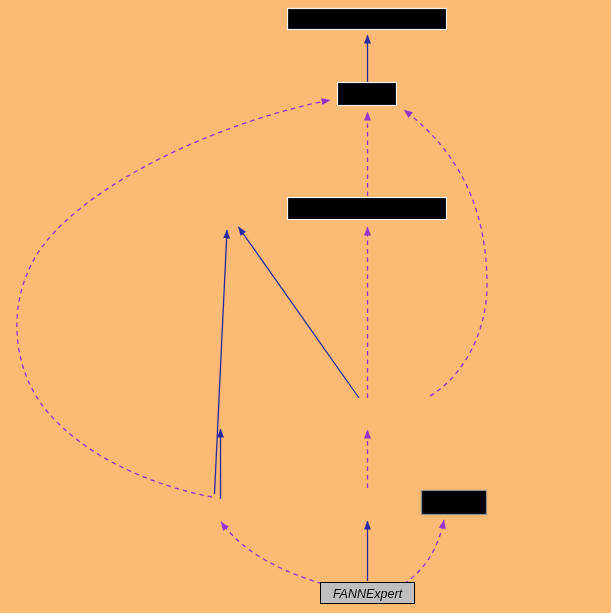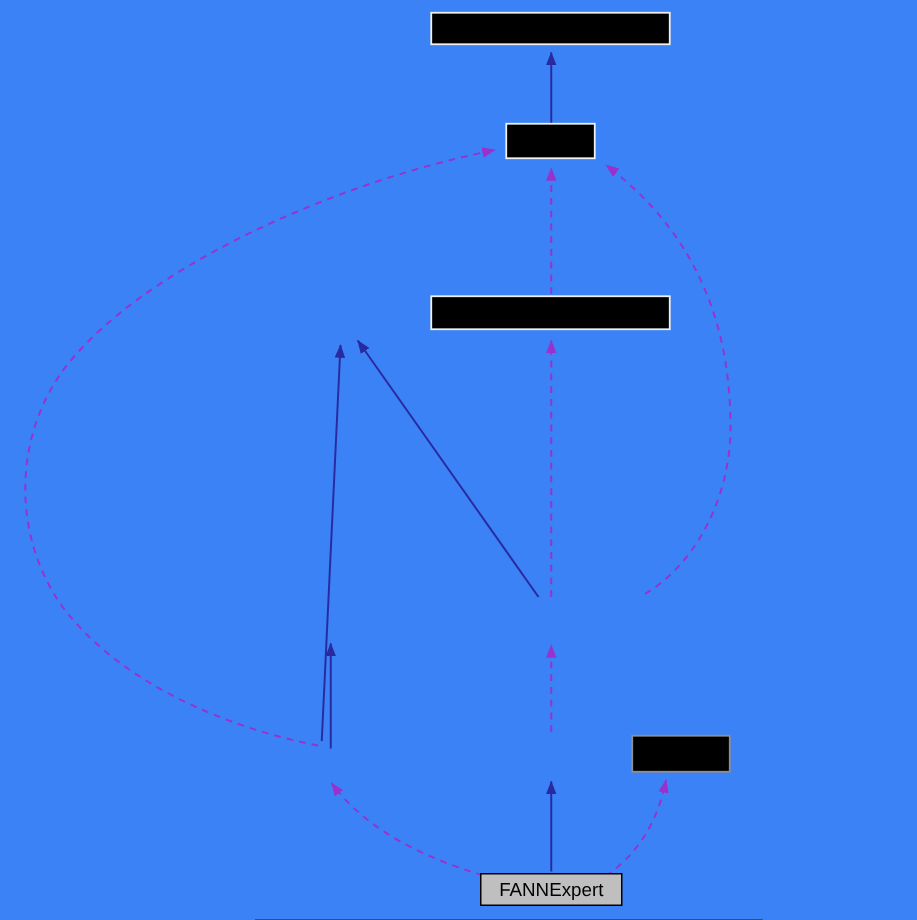--- a/index.html
+++ b/index.html
@@ -52,21 +52,21 @@
   }
   .node-label {
     fill: var(--selected-node-text, #000000);
     font-size: 12.5px;
     font-family: "Liberation Sans", sans-serif;
   }
 </style>
 </head>
 <body>
 
-<div id="stage" style="background: #3b82f6;">
+<div id="stage" style="background: #fdba74; font-style: italic;">
   <svg width="611" height="613" viewBox="0 0 611 613">
     <defs>
       <marker id="ah-blue" markerWidth="10" markerHeight="8" refX="8.5" refY="3.5" orient="auto" markerUnits="userSpaceOnUse">
         <path class="head-solid" d="M0,0 L9,3.5 L0,7 z"></path>
       </marker>
       <marker id="ah-purple" markerWidth="10" markerHeight="8" refX="8.5" refY="3.5" orient="auto" markerUnits="userSpaceOnUse">
         <path class="head-dashed" d="M0,0 L9,3.5 L0,7 z"></path>
       </marker>
     </defs>
 

